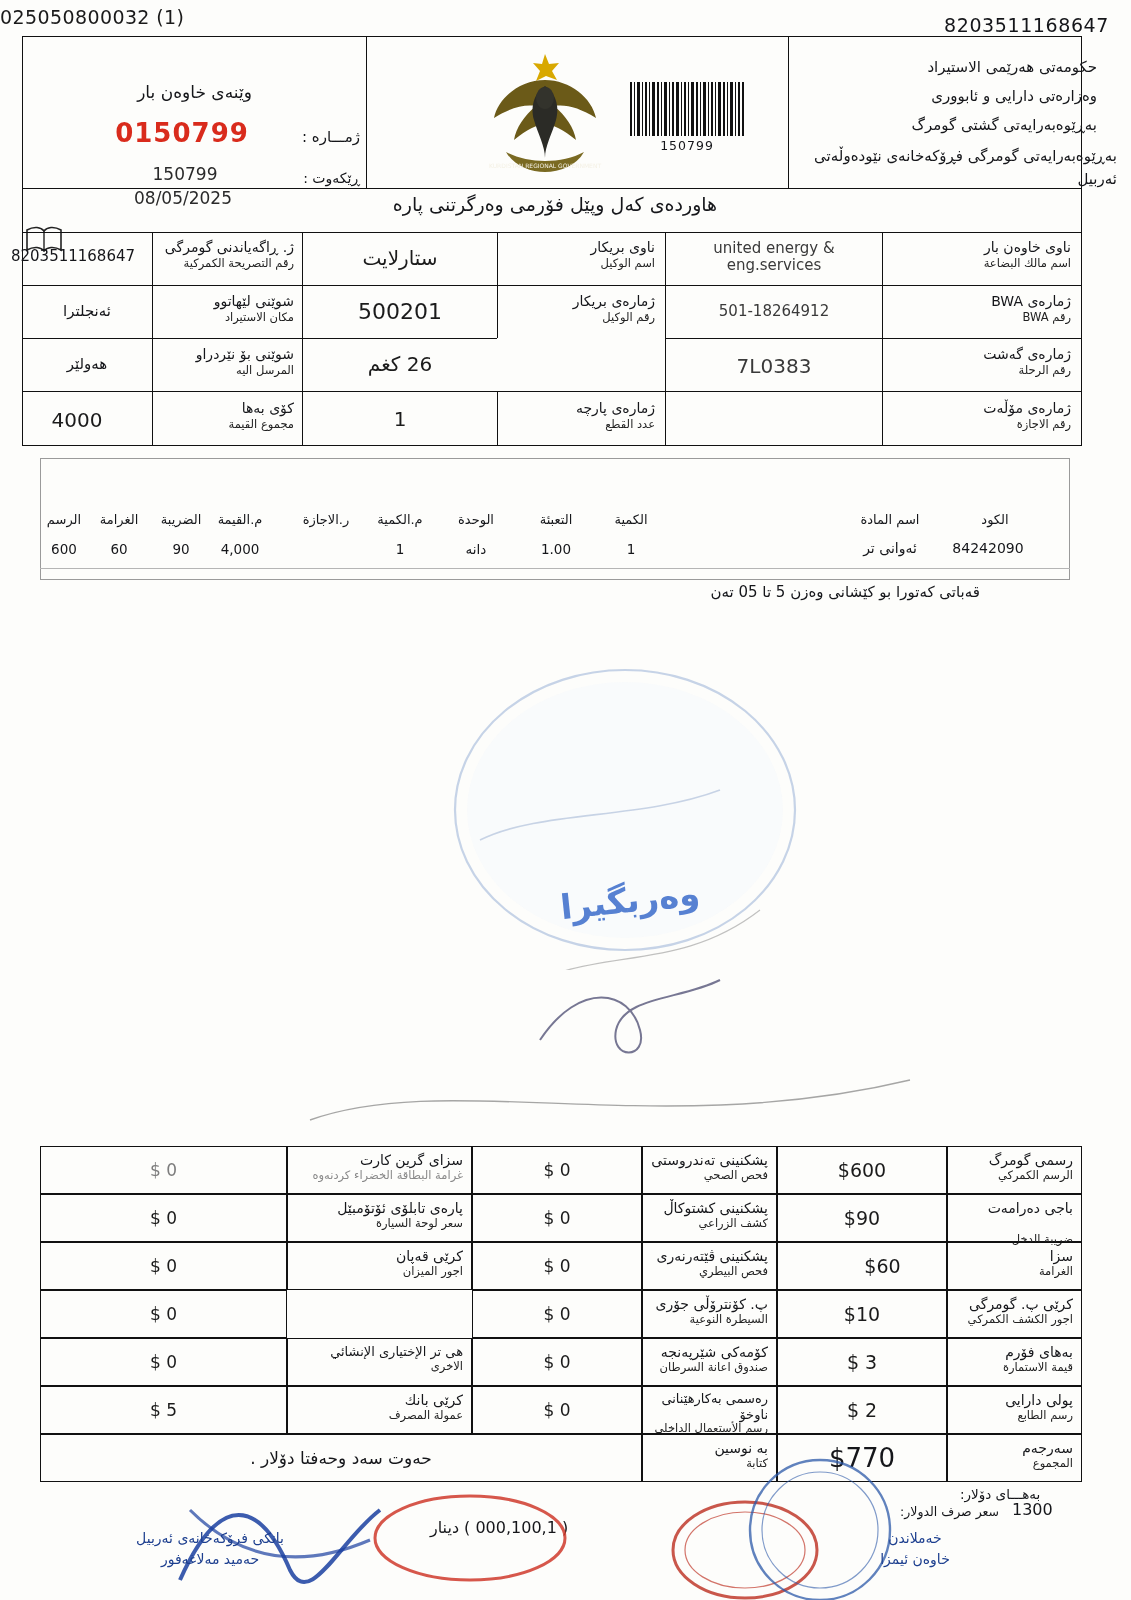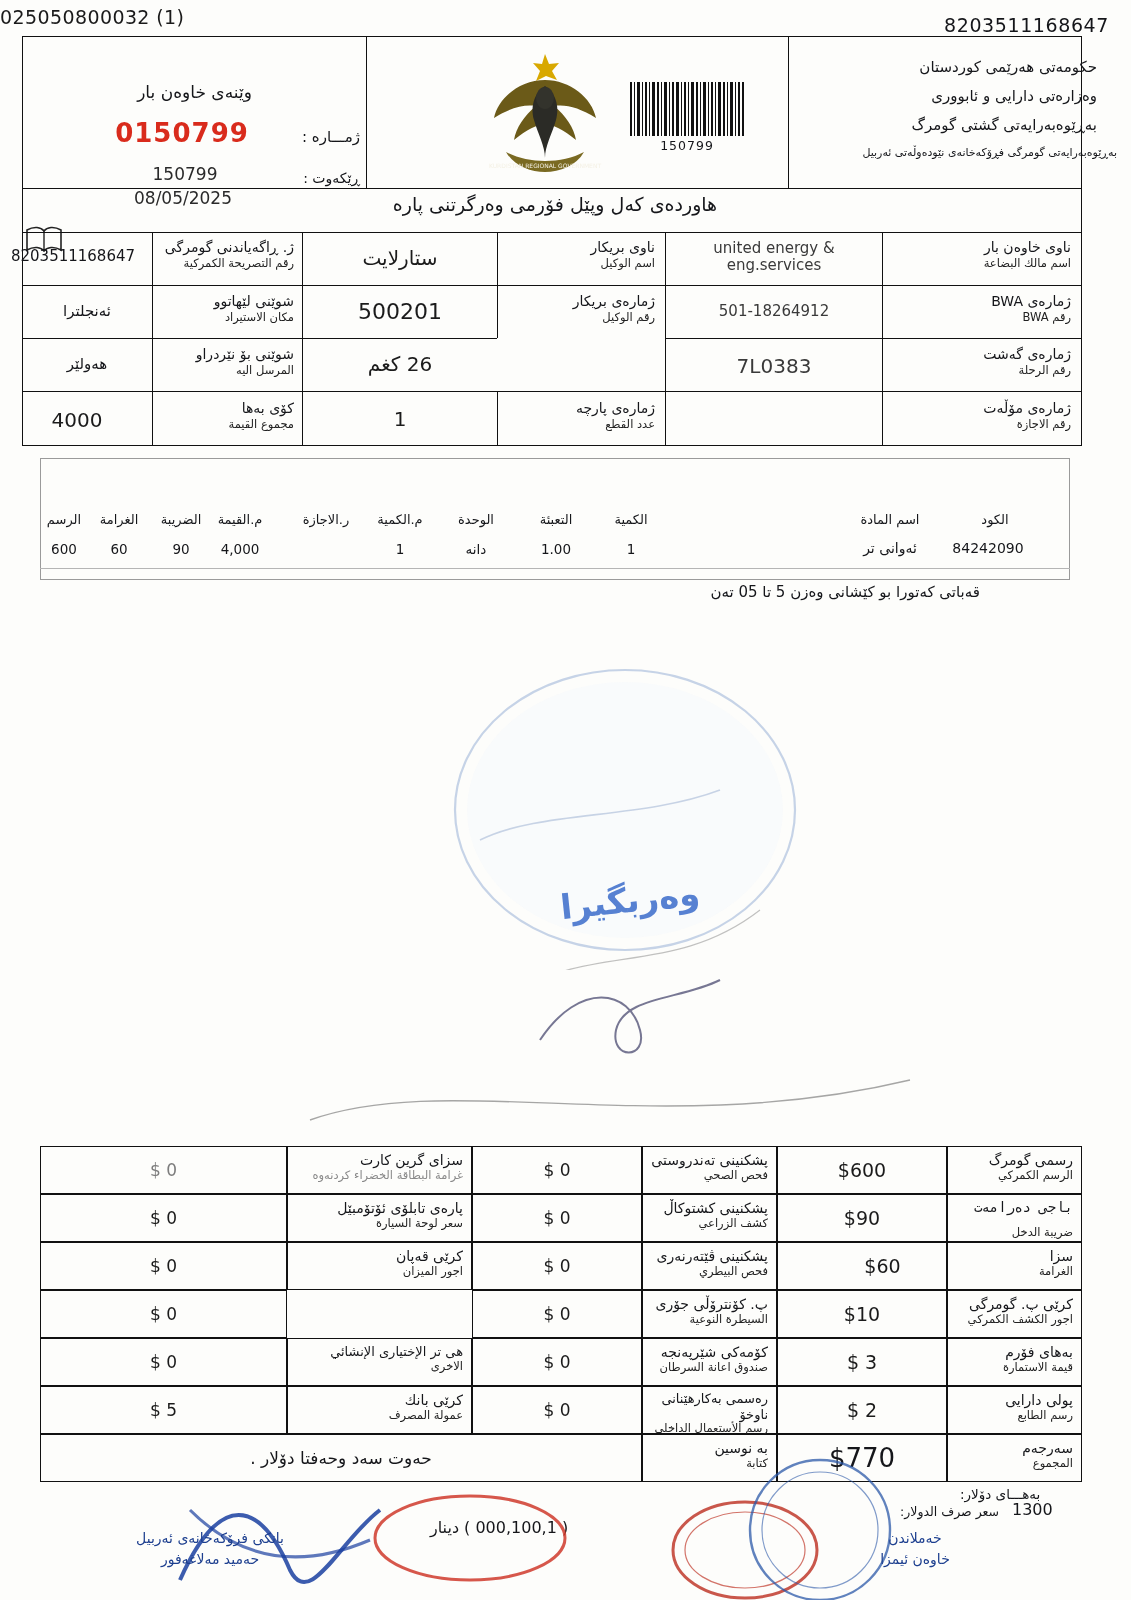--- a/index.html
+++ b/index.html
@@ -21,21 +21,21 @@
   #top-left-code{left:0px;top:6px;font-size:19px;letter-spacing:.4px;color:#1a1a1a;}
   #top-right-code{right:22px;top:14px;font-size:19px;letter-spacing:.6px;}
 
   
   #outer-frame{left:22px;top:36px;width:1060px;height:410px;border:1.4px solid #111;box-sizing:border-box;}
   #hdr-left-box{left:22px;top:36px;width:345px;height:152px;border-right:1.4px solid #111;box-sizing:border-box;}
   #hdr-right-box{left:788px;top:36px;width:294px;height:152px;border-left:1.4px solid #111;box-sizing:border-box;}
   #hdr-sep{left:22px;top:188px;width:1060px;height:0;border-top:1.4px solid #111;}
 
   .hdr-ar-line{font-size:15px;text-align:right;line-height:1.55;}
-  .hdr-ar-small{font-size:11px;text-align:right;line-height:1.5;}
+  .hdr-ar-small{font-size:15px;text-align:right;line-height:1.5;}
 
   #owner-title{font-size:17px;text-align:center;}
   #owner-num-label{font-size:15px;}
   #owner-num-val{font-size:26px;color:#d92b1c;font-weight:bold;letter-spacing:1px;}
   #date-label{font-size:14px;}
   #date-num{font-size:17px;color:#2a2a2a;}
   #date-val{font-size:17px;color:#2a2a2a;}
 
   
   #emblem{left:480px;top:46px;width:130px;height:130px;}
@@ -97,21 +97,21 @@
 
   <div class="abs" id="top-left-code">025050800032 (1)</div>
   <div class="abs" id="top-right-code">8203511168647</div>
 
   <div class="abs" id="outer-frame"></div>
   <div class="abs" id="hdr-left-box"></div>
   <div class="abs" id="hdr-right-box"></div>
   <div class="abs" id="hdr-sep"></div>
 
   <div class="abs rtl" style="right:34px;top:56px;width:250px;">
-    <div class="hdr-ar-line">حكومەتى هەرێمى كوردستان</div>
+    <div class="hdr-ar-line">حكومەتى هەرێمى الاستيراد</div>
   </div>
   <div class="abs rtl" style="right:34px;top:85px;width:250px;">
     <div class="hdr-ar-line">وەزارەتى دارايى و ئابوورى</div>
   </div>
   <div class="abs rtl" style="right:34px;top:114px;width:250px;">
     <div class="hdr-ar-line">بەڕێوەبەرايەتى گشتى گومرگ</div>
   </div>
   <div class="abs rtl" style="right:14px;top:145px;width:330px;">
     <div class="hdr-ar-small">بەڕێوەبەرايەتى گومرگى فڕۆكەخانەى نێودەوڵەتى ئەربيل</div>
   </div>
@@ -336,21 +336,21 @@
 
     <div class="fcell" style="right:0;top:0;width:135px;height:48px;">
       <div class="f-lbl-k rtl" style="margin:5px 8px 0 0;">رسمى گومرگ</div>
       <div class="f-lbl-a rtl" style="margin:0 8px 0 0;">الرسم الكمركي</div>
     </div>
     <div class="fcell" style="right:135px;top:0;width:170px;height:48px;">
       <div class="f-val" style="margin-top:12px;">$600</div>
     </div>
 
     <div class="fcell" style="right:0;top:48px;width:135px;height:48px;">
-      <div class="f-lbl-k rtl" style="margin:5px 8px 9px 0;font-family:Liberation Mono, monospace;">باجى دەرامەت</div>
+      <div class="f-lbl-k rtl" style="margin:5px 8px 16px 0;">باجى دەرامەت</div>
       <div class="f-lbl-a rtl" style="margin:0 8px 0 0;">ضريبة الدخل</div>
     </div>
     <div class="fcell" style="right:135px;top:48px;width:170px;height:48px;">
       <div class="f-val" style="margin-top:12px;">$90</div>
     </div>
 
     <div class="fcell" style="right:0;top:96px;width:135px;height:48px;">
       <div class="f-lbl-k rtl" style="margin:5px 8px 0 0;">سزا</div>
       <div class="f-lbl-a rtl" style="margin:0 8px 0 0;">الغرامة</div>
     </div>

